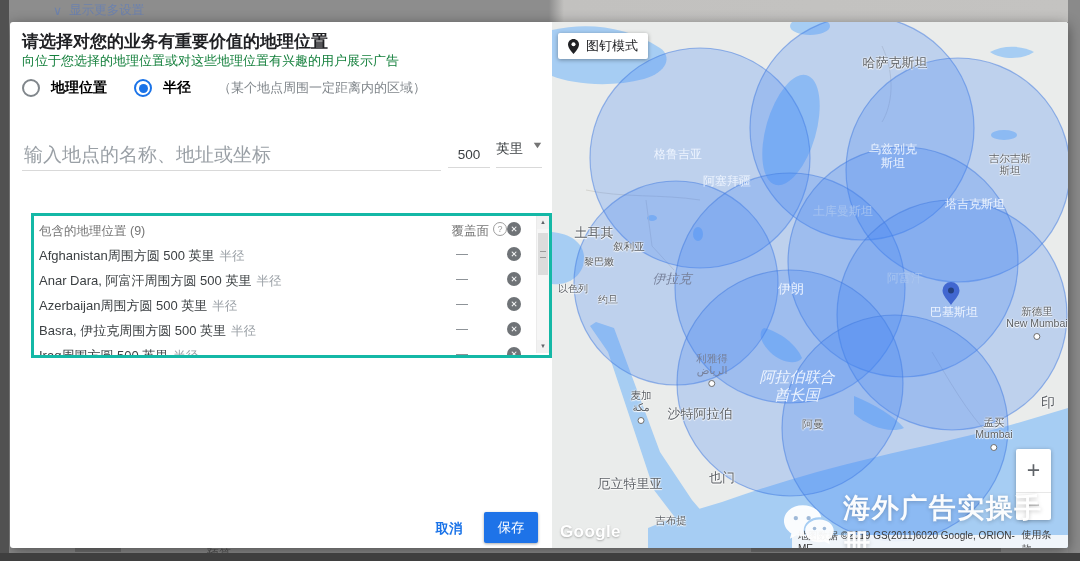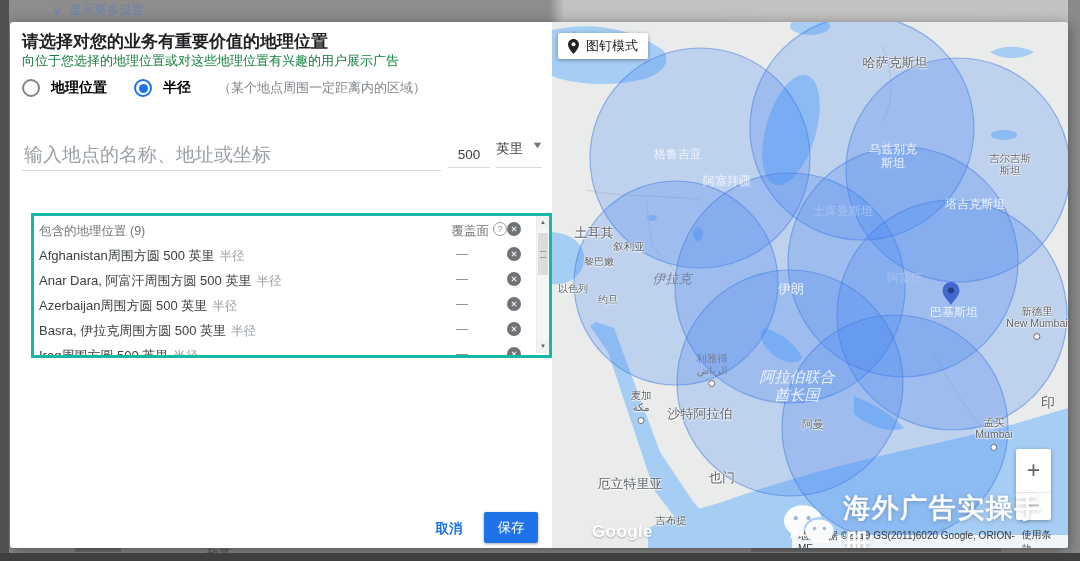--- a/index.html
+++ b/index.html
@@ -84,21 +84,21 @@
        background:#fff;margin:3px auto 0;}
   .pinmode{position:absolute;left:6px;top:11px;height:26px;padding:0 10px;background:#fff;border-radius:2px;
        box-shadow:0 1px 4px rgba(0,0,0,.35);display:inline-flex;align-items:center;gap:7px;
        font-size:13px;color:#202124;cursor:pointer;}
   .zoomctl{position:absolute;left:464px;top:427px;width:35px;height:71px;background:#fff;border-radius:2px;
        box-shadow:0 1px 4px rgba(0,0,0,.3);}
   .zplus{height:43px;line-height:43px;text-align:center;font-size:23px;color:#5f6368;
        border-bottom:1px solid #e8e8e8;cursor:pointer;}
   .zminus{height:27px;line-height:24px;text-align:center;font-size:23px;color:#c9c9c9;cursor:pointer;}
   .glogo{position:absolute;left:8px;top:500px;font-size:17px;font-weight:700;color:#fff;
-       letter-spacing:.4px;text-shadow:0 1px 2px rgba(70,70,70,.4);margin-left:32px;}
+       letter-spacing:.4px;text-shadow:0 1px 2px rgba(70,70,70,.4);}
   .attrib{position:absolute;left:240px;right:0;bottom:0;height:13px;background:rgba(250,250,250,.88);
        display:flex;justify-content:space-between;align-items:center;padding:0 8px 0 6px;
        font-size:10px;color:#3a3a3a;}
   .watermark{position:absolute;left:230px;top:468px;display:flex;align-items:center;gap:8px;z-index:6;}
   .wm-text{font-size:27px;font-weight:700;color:rgba(255,255,255,.96);letter-spacing:1.5px;
        text-shadow:0 1px 4px rgba(0,0,0,.22);}
 </style>
 </head>
 <body>
 

